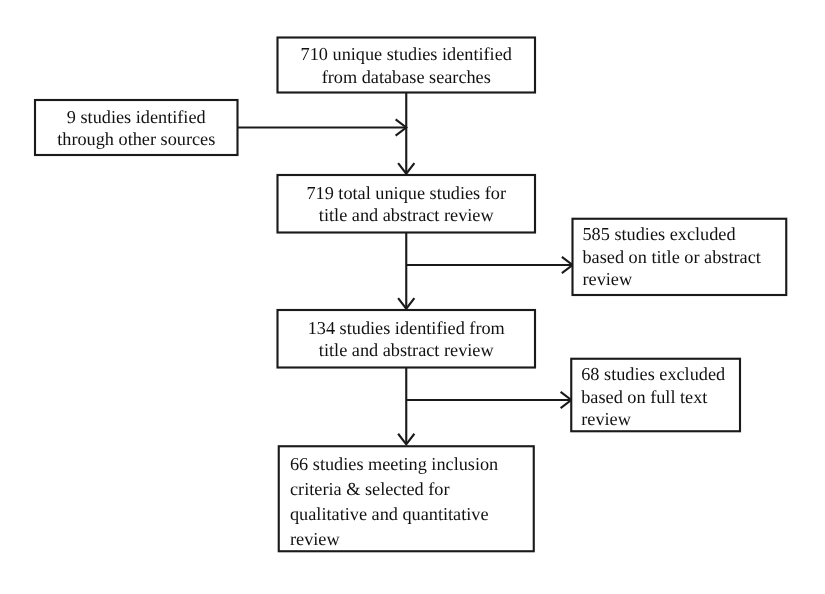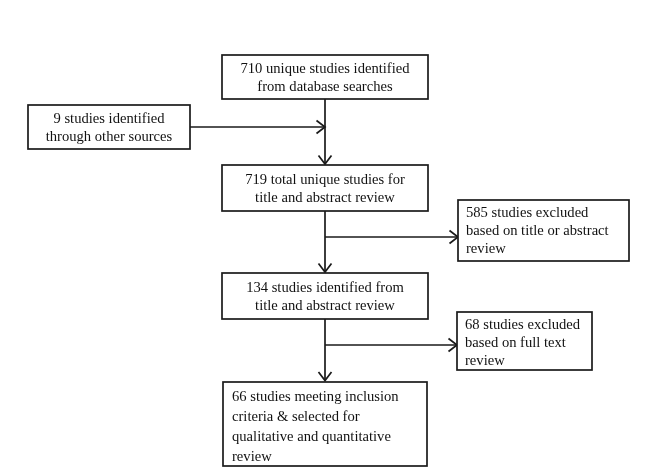--- a/index.html
+++ b/index.html
@@ -11,21 +11,20 @@
     width: 660px;
     height: 475px;
     font-family: "Liberation Serif", "DejaVu Serif", serif;
     overflow: hidden;
   }
   #diagram-root {
     position: relative;
     width: 660px;
     height: 333px;
     background: #ffffff;
-    margin-top: 25px;
   }
   svg.flow {
     position: absolute;
     top: 0;
     left: 0;
     width: 660px;
     height: 475px;
   }
   .node-box {
     fill: #ffffff;

